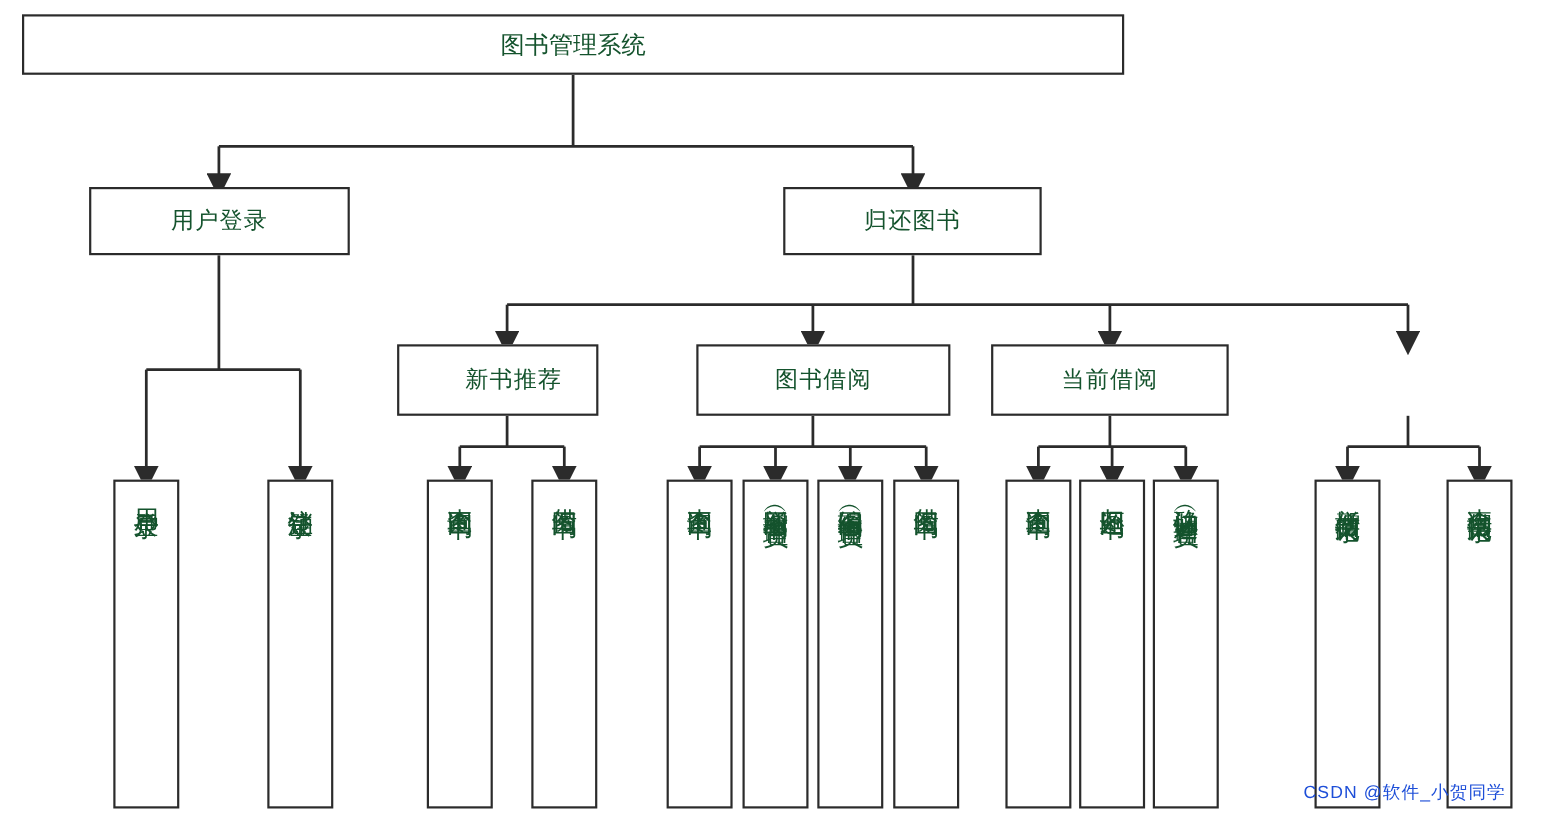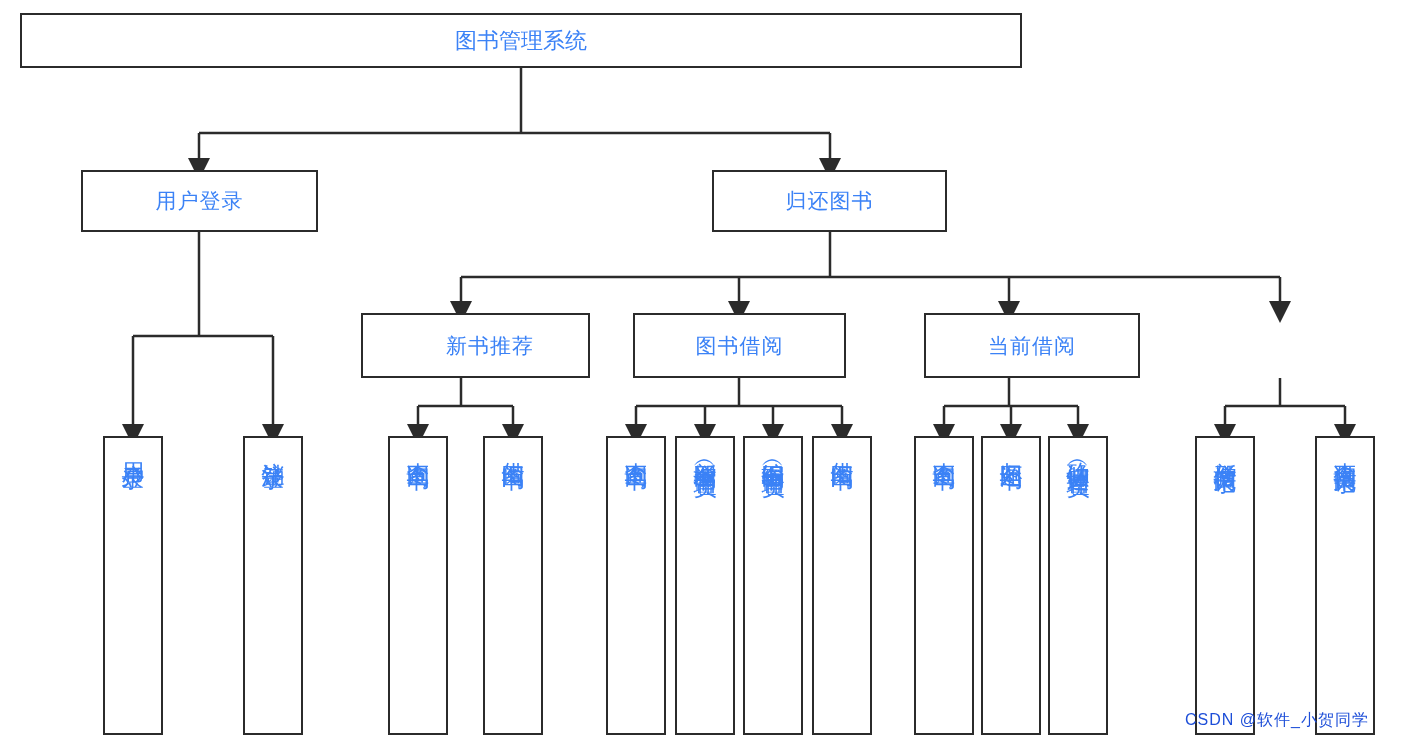--- a/index.html
+++ b/index.html
@@ -4,21 +4,21 @@
 <style>
   html,body{margin:0;padding:0;background:#ffffff;}
   body{font-family:"Liberation Sans","DejaVu Sans",sans-serif;}
   #canvas{position:relative;width:1405px;height:747px;background:#fff;overflow:hidden;}
   svg#wires{position:absolute;left:0;top:0;width:1405px;height:747px;}
   .node{
     position:absolute;
     box-sizing:border-box;
     border:2.5px solid #2b2b2b;
     background:#ffffff;
-    color:#3b82f6;
+    color:#14532d;
     display:flex;
     align-items:center;
     justify-content:center;
     text-align:right;
   }
   .node.horiz{font-size:21px;line-height:1.2;letter-spacing:1px;}
   .node.root{font-size:22px;}
   .node.vert{
     writing-mode:vertical-rl;
     text-orientation:upright;
@@ -100,27 +100,27 @@
     <span>图书管理系统</span>
   </div>
 
   <div class="node horiz" style="left:81px;top:170px;width:237px;height:62px;">
     <span>用户登录</span>
   </div>
   <div class="node horiz" style="left:712px;top:170px;width:235px;height:62px;">
     <span>归还图书</span>
   </div>
 
-  <div class="node horiz" style="left:361px;top:313px;width:229px;height:65px;padding-left:29px;">
+  <div class="node horiz" style="left:361px;top:313px;width:183px;height:65px;padding-left:29px;">
     <span>新书推荐</span>
   </div>
-  <div class="node horiz" style="left:633px;top:313px;width:213px;height:65px;">
+  <div class="node horiz" style="left:633px;top:313px;width:231px;height:65px;">
     <span>图书借阅</span>
   </div>
-  <div class="node horiz" style="left:924px;top:313px;width:216px;height:65px;">
+  <div class="node horiz" style="left:901px;top:313px;width:216px;height:65px;">
     <span>当前借阅</span>
   </div>
 
   <div class="node vert" style="left:103px;top:436px;width:60px;height:299px;">
     <span>用户登录</span>
   </div>
   <div class="node vert" style="left:243px;top:436px;width:60px;height:299px;">
     <span>注销登录</span>
   </div>
 

